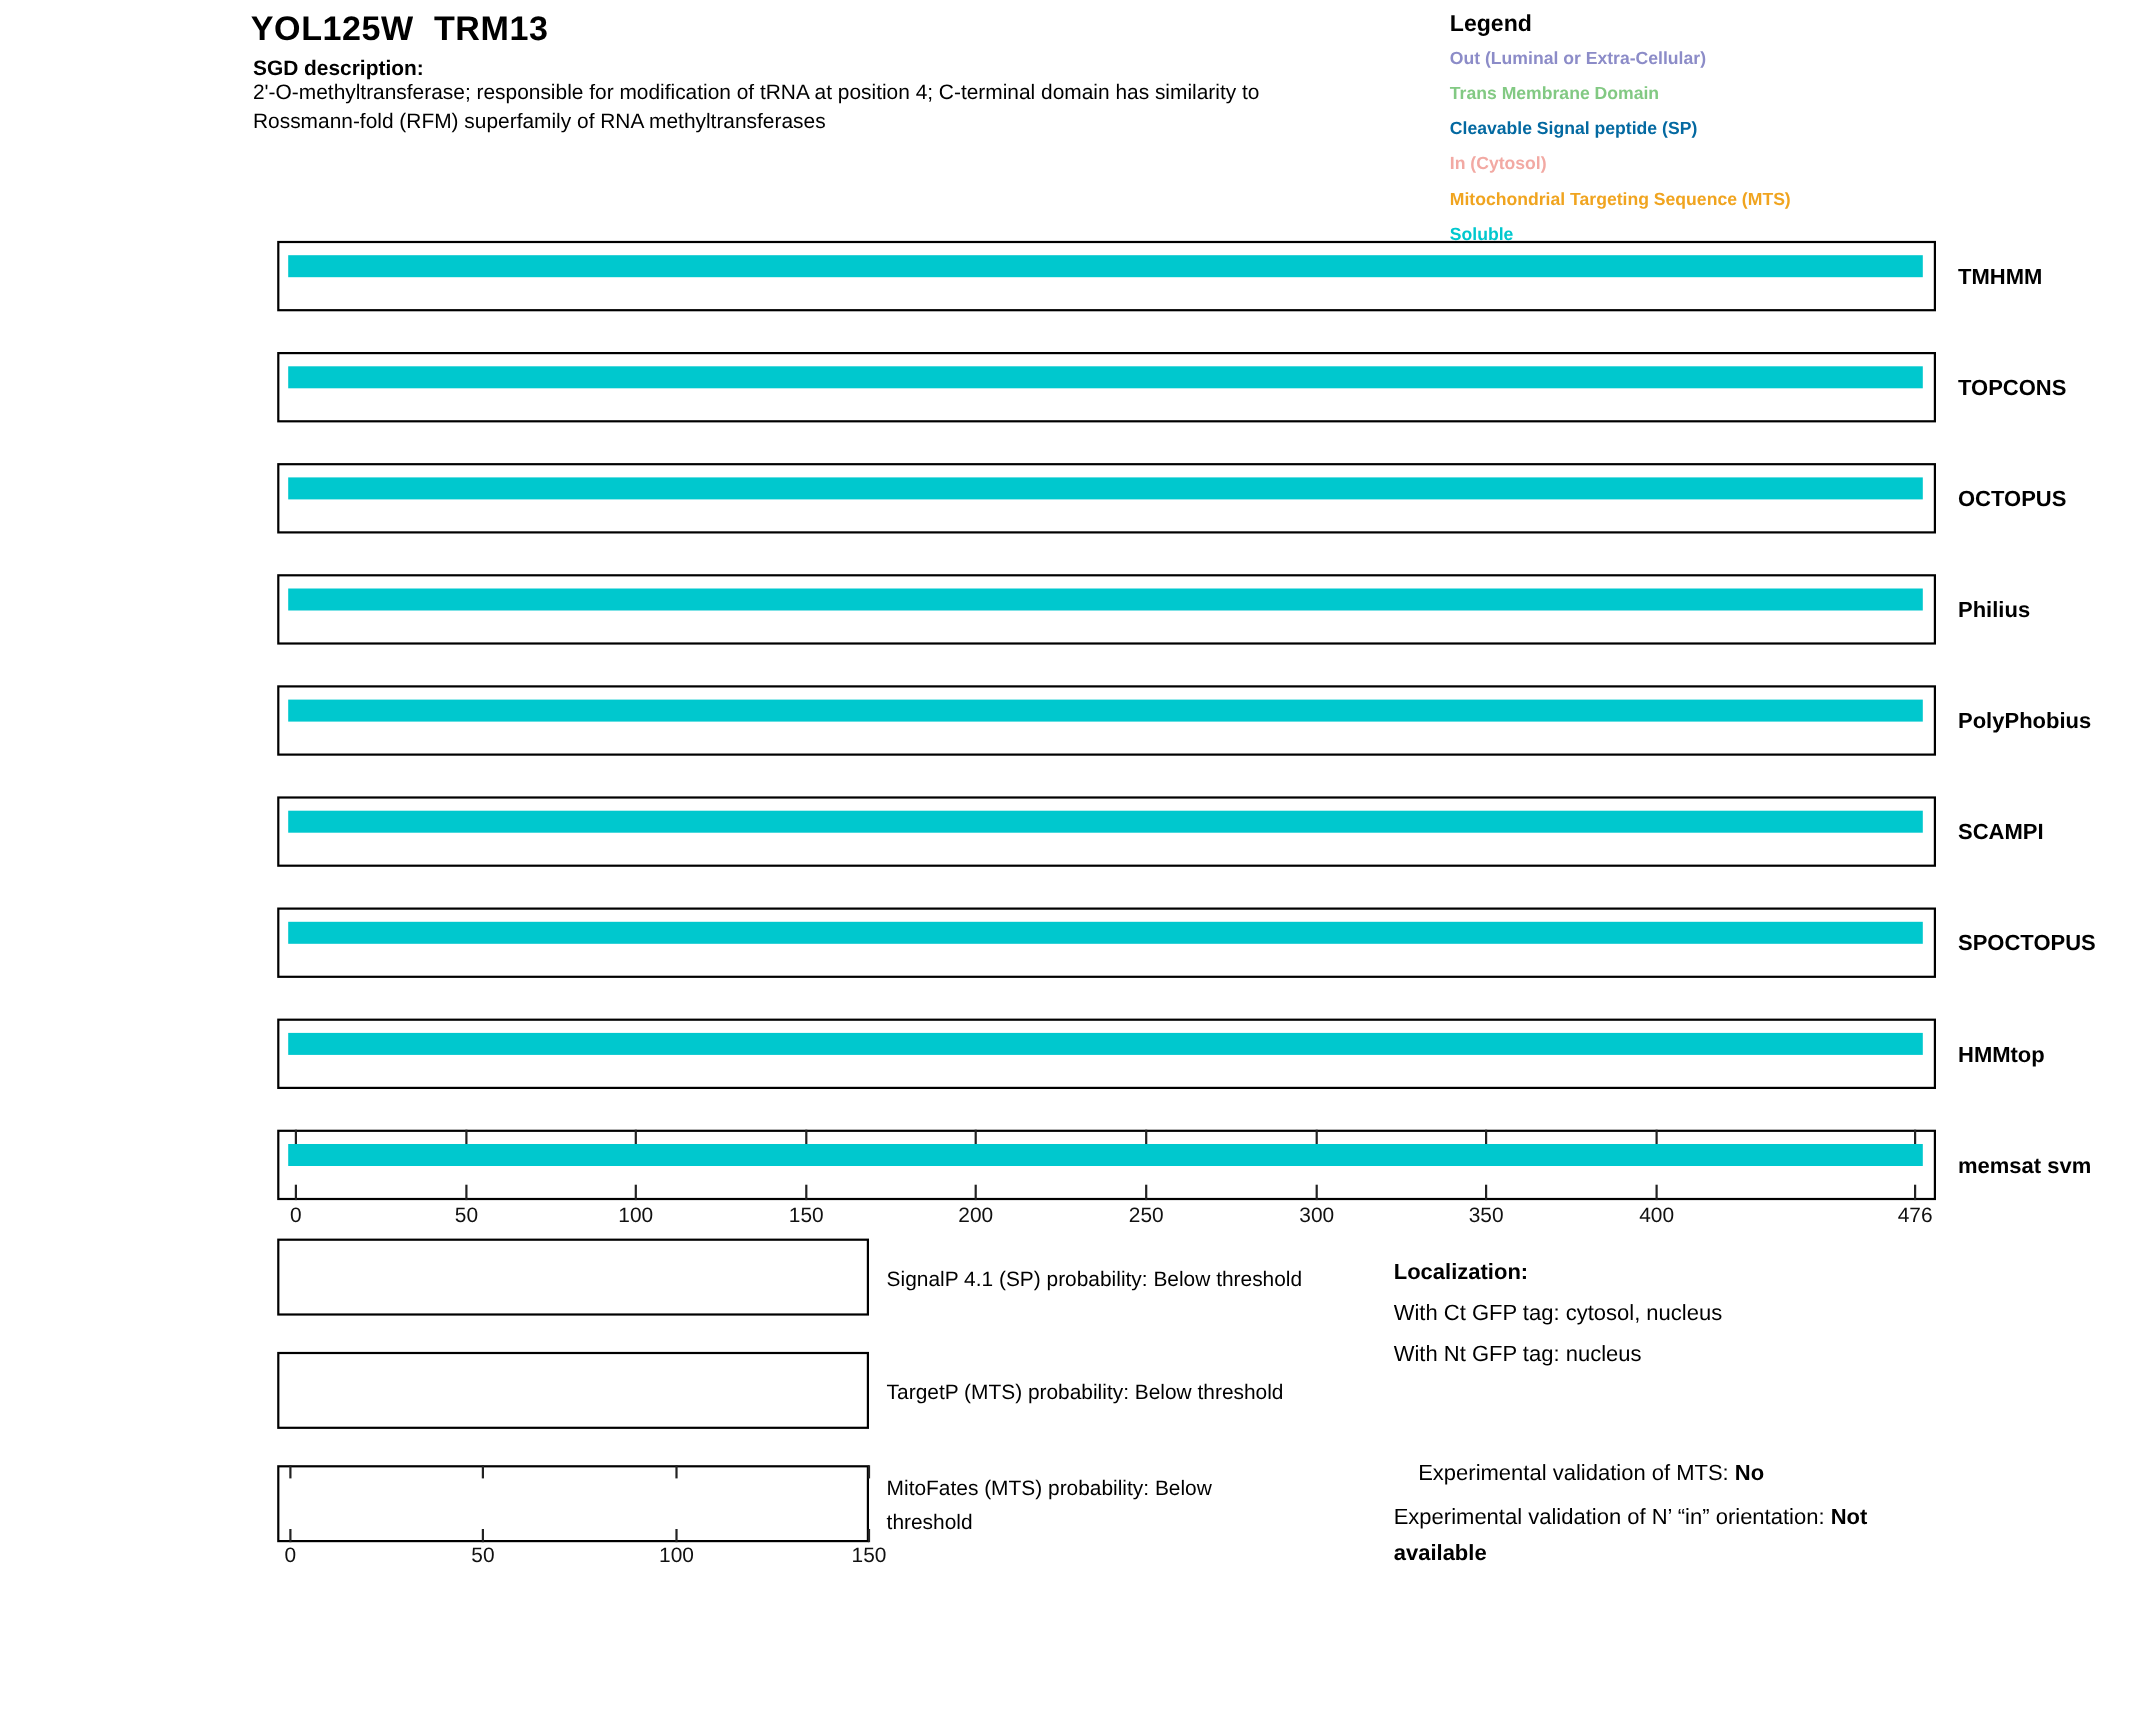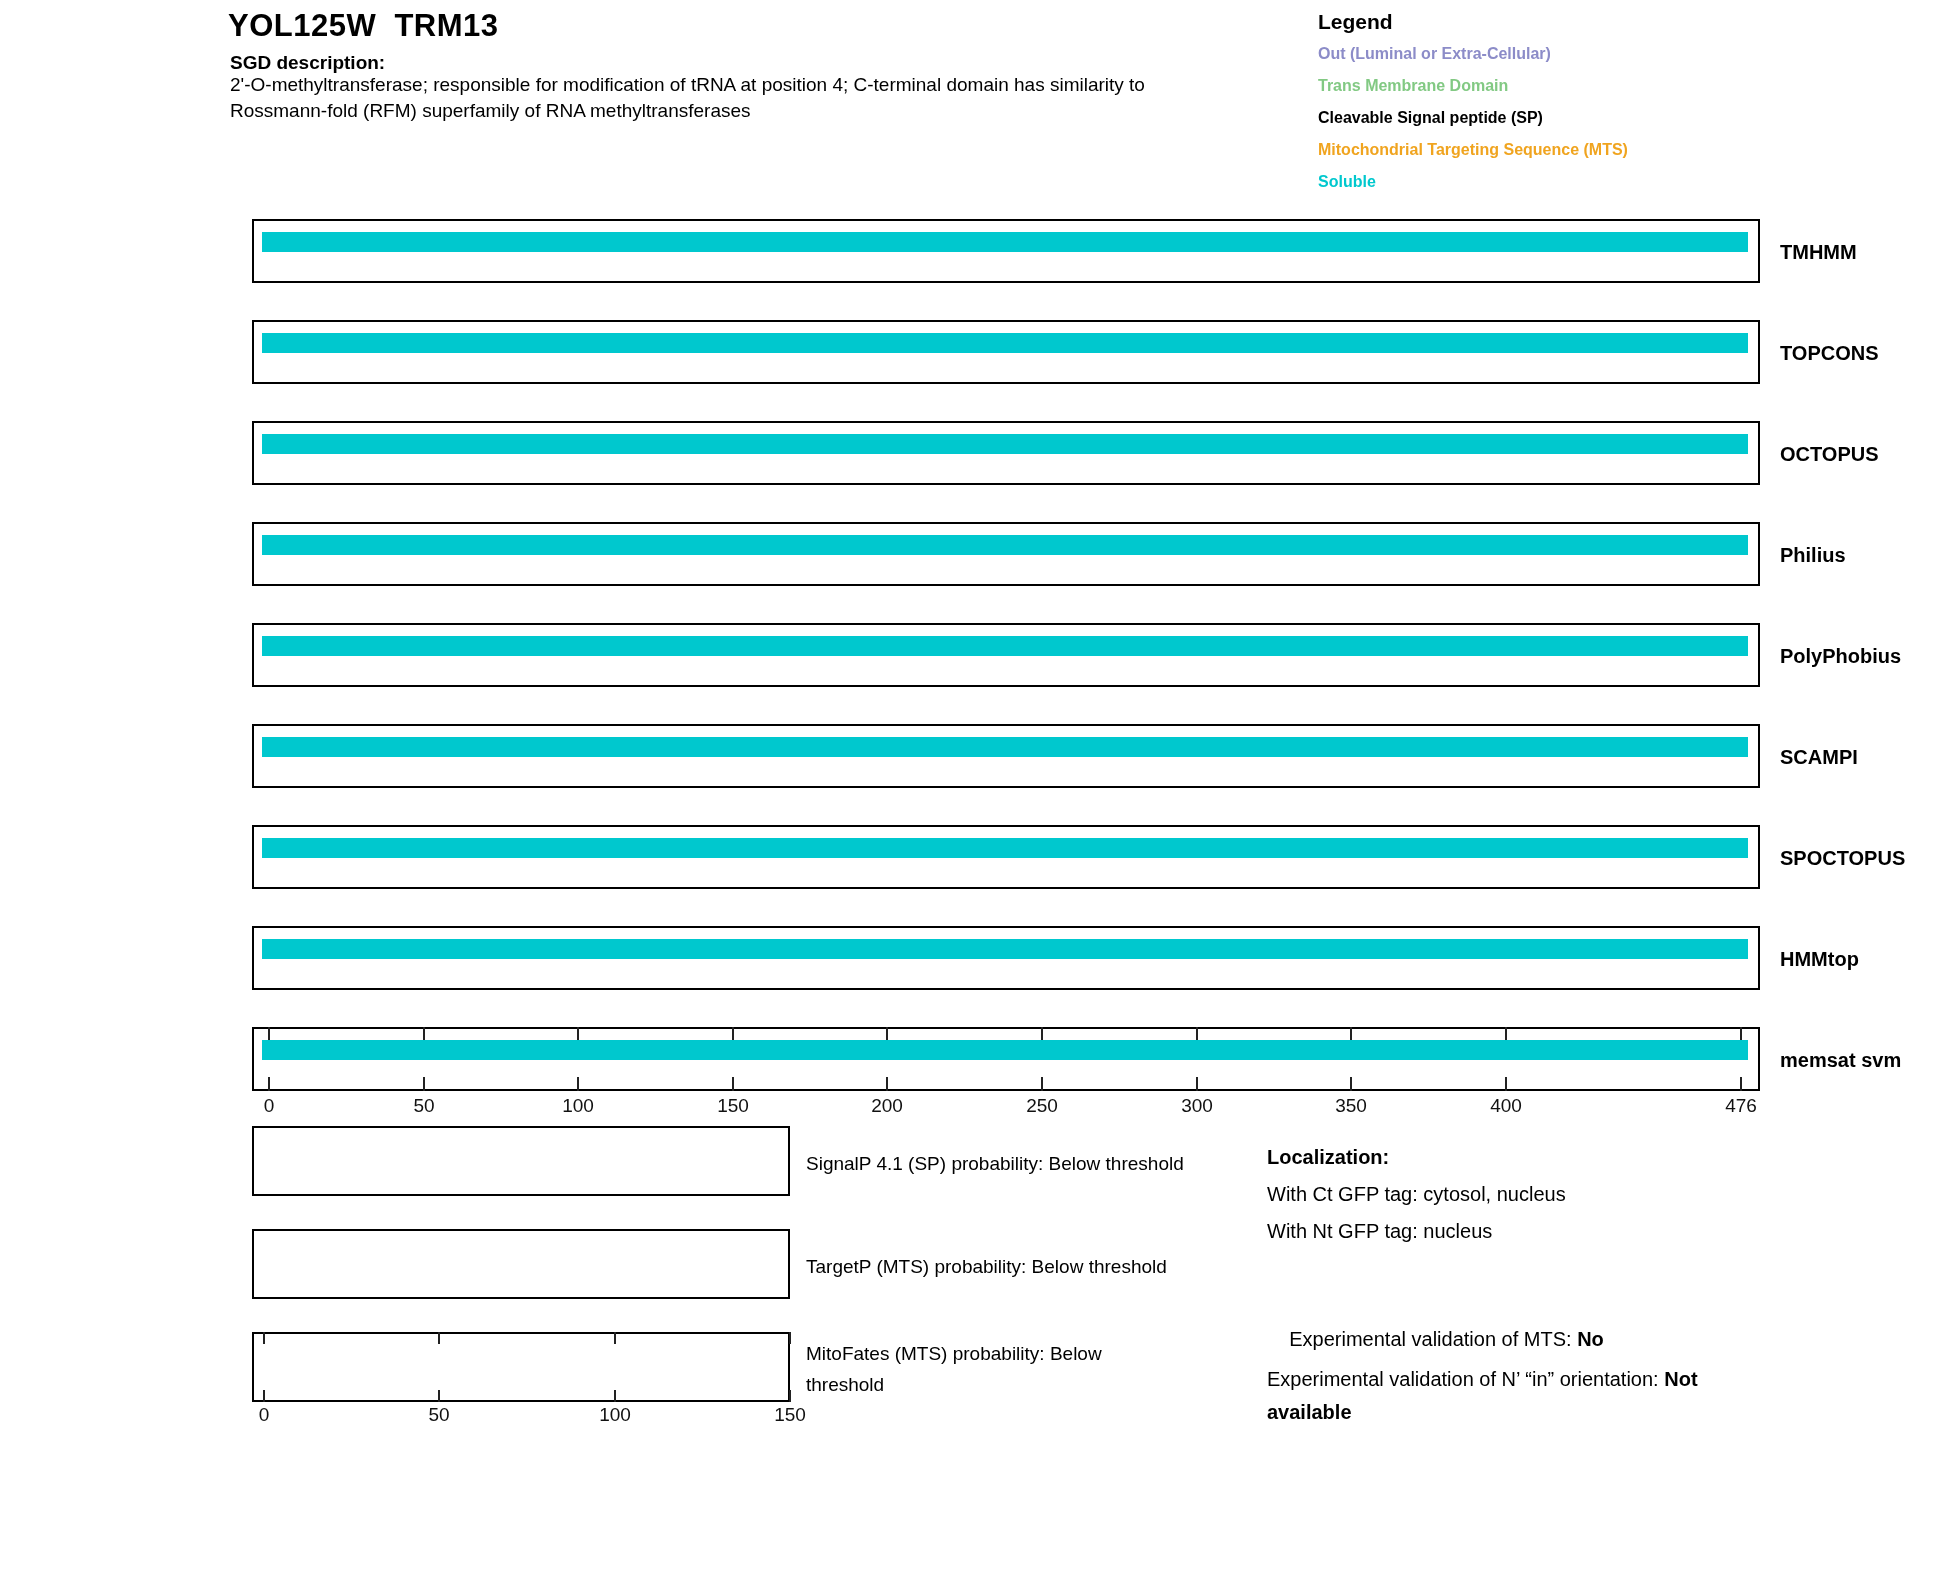--- a/index.html
+++ b/index.html
@@ -34,21 +34,22 @@
 
   <div class="abs title">YOL125W  TRM13</div>
   <div class="abs sgd-label">SGD description:</div>
   <div class="abs desc l1">2'-O-methyltransferase; responsible for modification of tRNA at position 4; C-terminal domain has similarity to</div>
   <div class="abs desc l2">Rossmann-fold (RFM) superfamily of RNA methyltransferases</div>
 
   <div class="abs legend" id="legend">
     <div class="legend-title">Legend</div>
   <div class="legend-item" style="color: rgb(140, 140, 200);">Out (Luminal or Extra-Cellular)</div>
       <div class="legend-item" style="color: rgb(130, 201, 131);">Trans Membrane Domain</div>
-      <div class="legend-item" style="color: #000000;">Cleavable Signal peptide (SP)</div>
+      <div class="legend-item" style="color: #0369a1;">Cleavable Signal peptide (SP)</div>
+      <div class="legend-item" style="color: rgb(242, 169, 163);">In (Cytosol)</div>
       <div class="legend-item" style="color: rgb(240, 164, 31);">Mitochondrial Targeting Sequence (MTS)</div>
       <div class="legend-item" style="color: rgb(0, 200, 206);">Soluble</div>
     </div>
 
   <div id="tracks-layer"></div>
   <div id="axis-layer">
       <div class="axis-label" style="position: absolute; left: 269px; top: 1095px;">0</div>
       <div class="axis-label" style="position: absolute; left: 424px; top: 1095px;">50</div>
       <div class="axis-label" style="position: absolute; left: 578px; top: 1095px;">100</div>
       <div class="axis-label" style="position: absolute; left: 733px; top: 1095px;">150</div>

